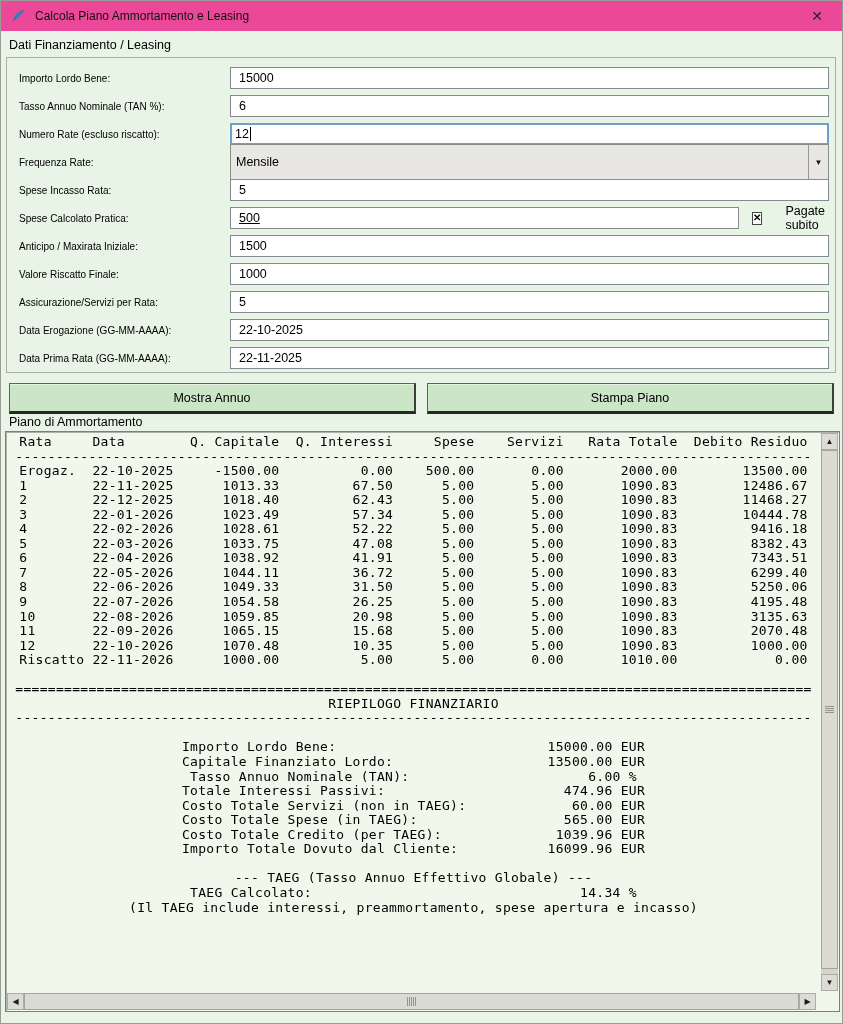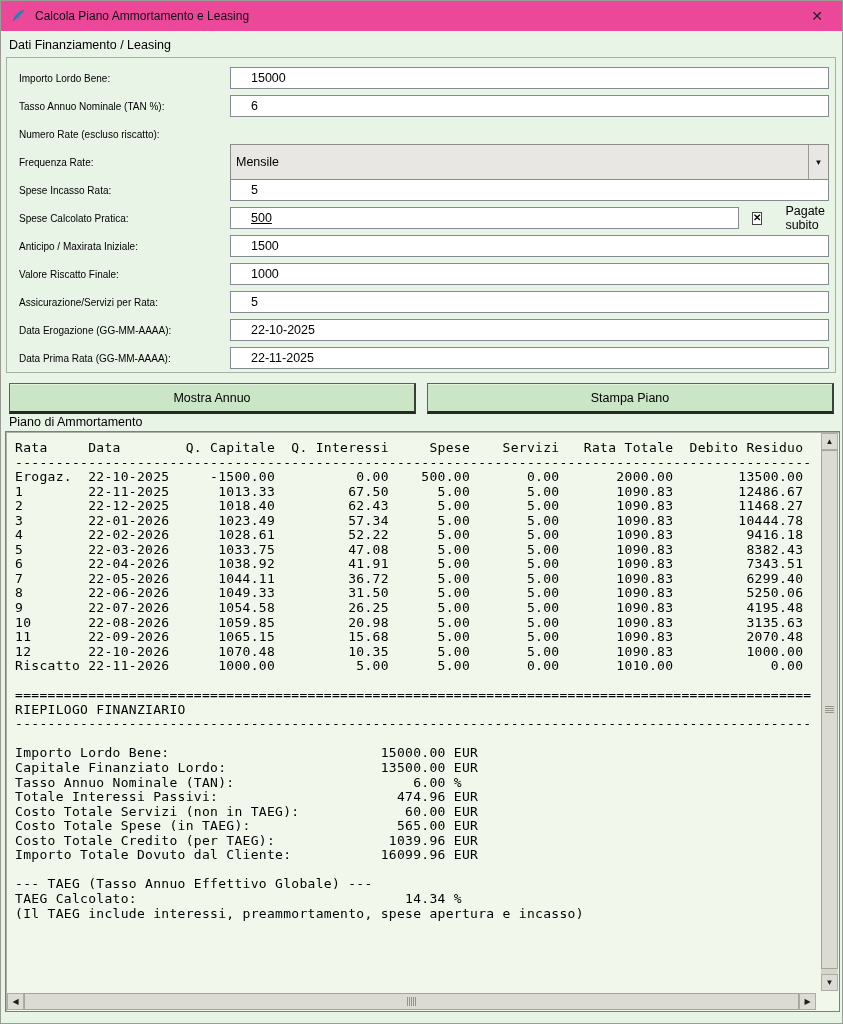--- a/index.html
+++ b/index.html
@@ -25,21 +25,21 @@
   .legend{position:absolute;left:8px;top:37px;font-size:12.5px;}
   .frame{
     position:absolute;left:5px;right:6px;top:56px;height:316px;
     border:1px solid #a7b0a5;box-sizing:border-box;
     padding:6px 6px 0 12px;
   }
   .row{display:flex;align-items:center;height:28px;}
   .row label{width:211px;font-size:10px;flex:none;}
   .entry{
     flex:1;height:22px;box-sizing:border-box;border:1px solid #848a90;background:#fff;
-    font-family:"Liberation Sans", sans-serif;font-size:12.5px;padding:0 20px;outline:none;color:#000;
+    font-family:"Liberation Sans", sans-serif;font-size:12.5px;padding:0 8px;outline:none;color:#000;
   }
   .entry-focused{
     flex:1;height:22px;box-sizing:border-box;border:2px solid #6fa1c8;background:#fff;
     font-size:12.5px;padding:0 3px;display:flex;align-items:center;
   }
   .caret{display:inline-block;width:1px;height:14px;background:#000;margin-left:1px;}
   .combobox{
     flex:1;height:36px;box-sizing:border-box;border:1px solid #888d85;background:#e8e7e3;
     display:flex;align-items:center;padding-left:5px;position:relative;font-size:12.5px;
   }
@@ -63,23 +63,23 @@
     box-shadow:inset 0 1px 0 #e2f3de;
   }
   
   .plan-label{position:absolute;left:8px;top:414px;font-size:12.5px;}
   .textframe{
     position:absolute;left:4px;top:430px;width:835px;height:581px;
     border:1px solid #7f7f78;background:#f1f8eb;box-sizing:border-box;
     box-shadow:inset 1px 1px 0 rgba(90,90,85,0.45);
   }
   .plan-text{
-    position:absolute;left:3px;top:3px;right:21px;bottom:21px;margin:6px;overflow:hidden;
+    position:absolute;left:3px;top:3px;right:21px;bottom:21px;margin:0;overflow:hidden;
     font-family:"DejaVu Sans Mono", monospace;font-size:13px;line-height:14.55px;
-    letter-spacing:0.3px;white-space:pre;color:#000;
+    letter-spacing:0.3px;white-space:pre;color:#000;text-align:center;
   }
   
   .vscroll{position:absolute;right:1px;top:1px;width:17px;bottom:20px;background:#d6d5cc;}
   .hscroll{position:absolute;left:1px;bottom:1px;height:17px;right:23px;background:#d6d5cc;}
   .sb-btn{
     position:absolute;width:17px;height:17px;box-sizing:border-box;background:#dddcd4;
     border:1px solid #aeada4;display:flex;align-items:center;justify-content:center;
     font-size:8px;color:#1c1c1c;line-height:1;
   }
   .sb-up{top:0;left:0;}
@@ -128,20 +128,24 @@
       <input class="entry" value="15000" style="">
     </div>
 
     <div class="row">
       <label>Tasso Annuo Nominale (TAN %):</label>
       <input class="entry" value="6" style="">
     </div>
 
     <div class="row">
       <label>Numero Rate (escluso riscatto):</label>
+      <div class="entry-focused">
+        <span>12</span>
+        <span class="caret"></span>
+      </div>
     </div>
 
     <div class="row">
       <label>Frequenza Rate:</label>
       <div class="combobox">
         <span>Mensile</span>
         <span class="combo-btn">▼</span>
       </div>
     </div>
 

